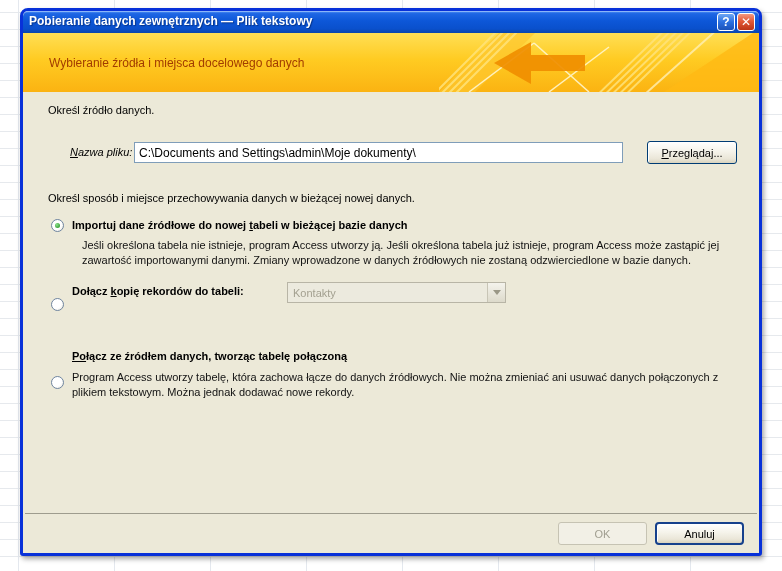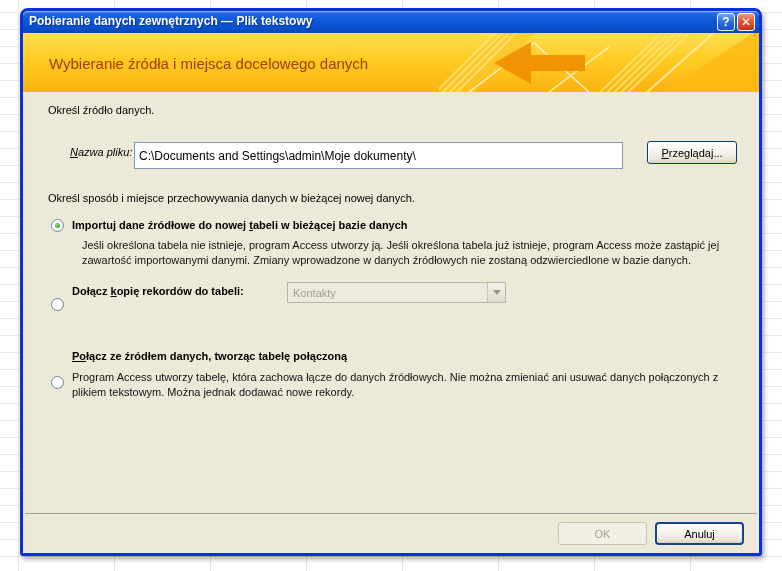--- a/index.html
+++ b/index.html
@@ -44,33 +44,33 @@
   .win-btn.help  { background:linear-gradient(180deg,#6fa6f2 0%,#2a6fe0 50%,#1c52b8 100%); }
   .win-btn.close { background:linear-gradient(180deg,#f3987f 0%,#e25937 45%,#bc3517 100%); }
 
   
   .gold-header {
     height:59px; position:relative; overflow:hidden;
     background:linear-gradient(180deg,#ffdf55 0%,#ffcb22 45%,#fbb312 100%);
   }
   .gold-header .htitle {
     position:absolute; left:26px; top:50%; transform:translateY(-50%);
-    font-size:15px; color:#a23c00; white-space:nowrap;
+    font-size:12px; color:#a23c00; white-space:nowrap;
   }
   .gold-deco { position:absolute; right:0; top:0; height:59px; }
 
   
   .dlg-body { position:relative; height:461px; font-size:11px; color:#000; }
   .abs { position:absolute; }
   .accel { text-decoration:underline; }
   .bold-label { font-weight:bold; font-size:11px; white-space:nowrap; cursor:default; }
   .desc { line-height:15px; color:#121212; }
 
   .file-input {
-    position:absolute; left:111px; top:50px; width:489px; height:27px;
+    position:absolute; left:111px; top:50px; width:489px; height:21px;
     border:1px solid #7f9db9; background:#fff; font:12px "Liberation Sans",sans-serif;
     padding:2px 4px; color:#000;
   }
 
   .xp-btn {
     border:1px solid #003c74; border-radius:3px;
     background:linear-gradient(180deg,#ffffff 0%,#f5f3ea 45%,#eae6d8 80%,#d9d3be 100%);
     font:11px "Liberation Sans",sans-serif; color:#000; cursor:pointer;
     box-shadow:inset 1px 1px 0 #fff;
   }

